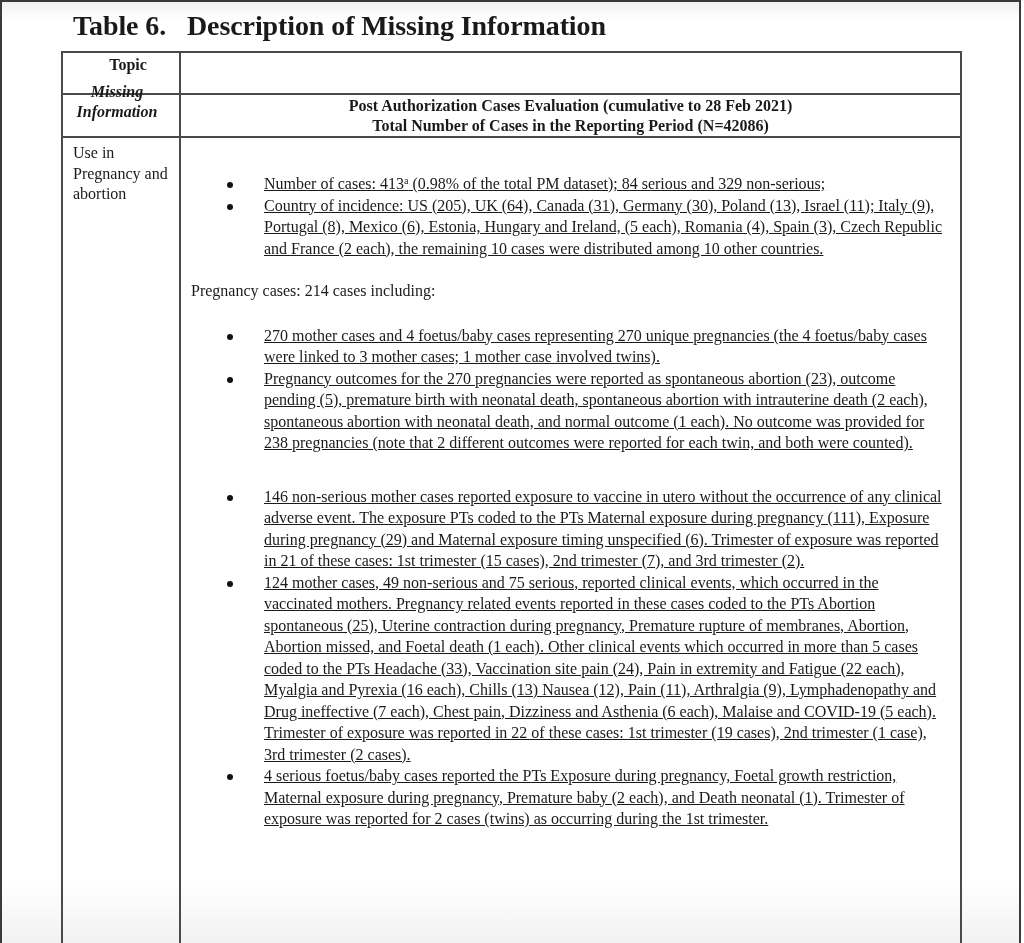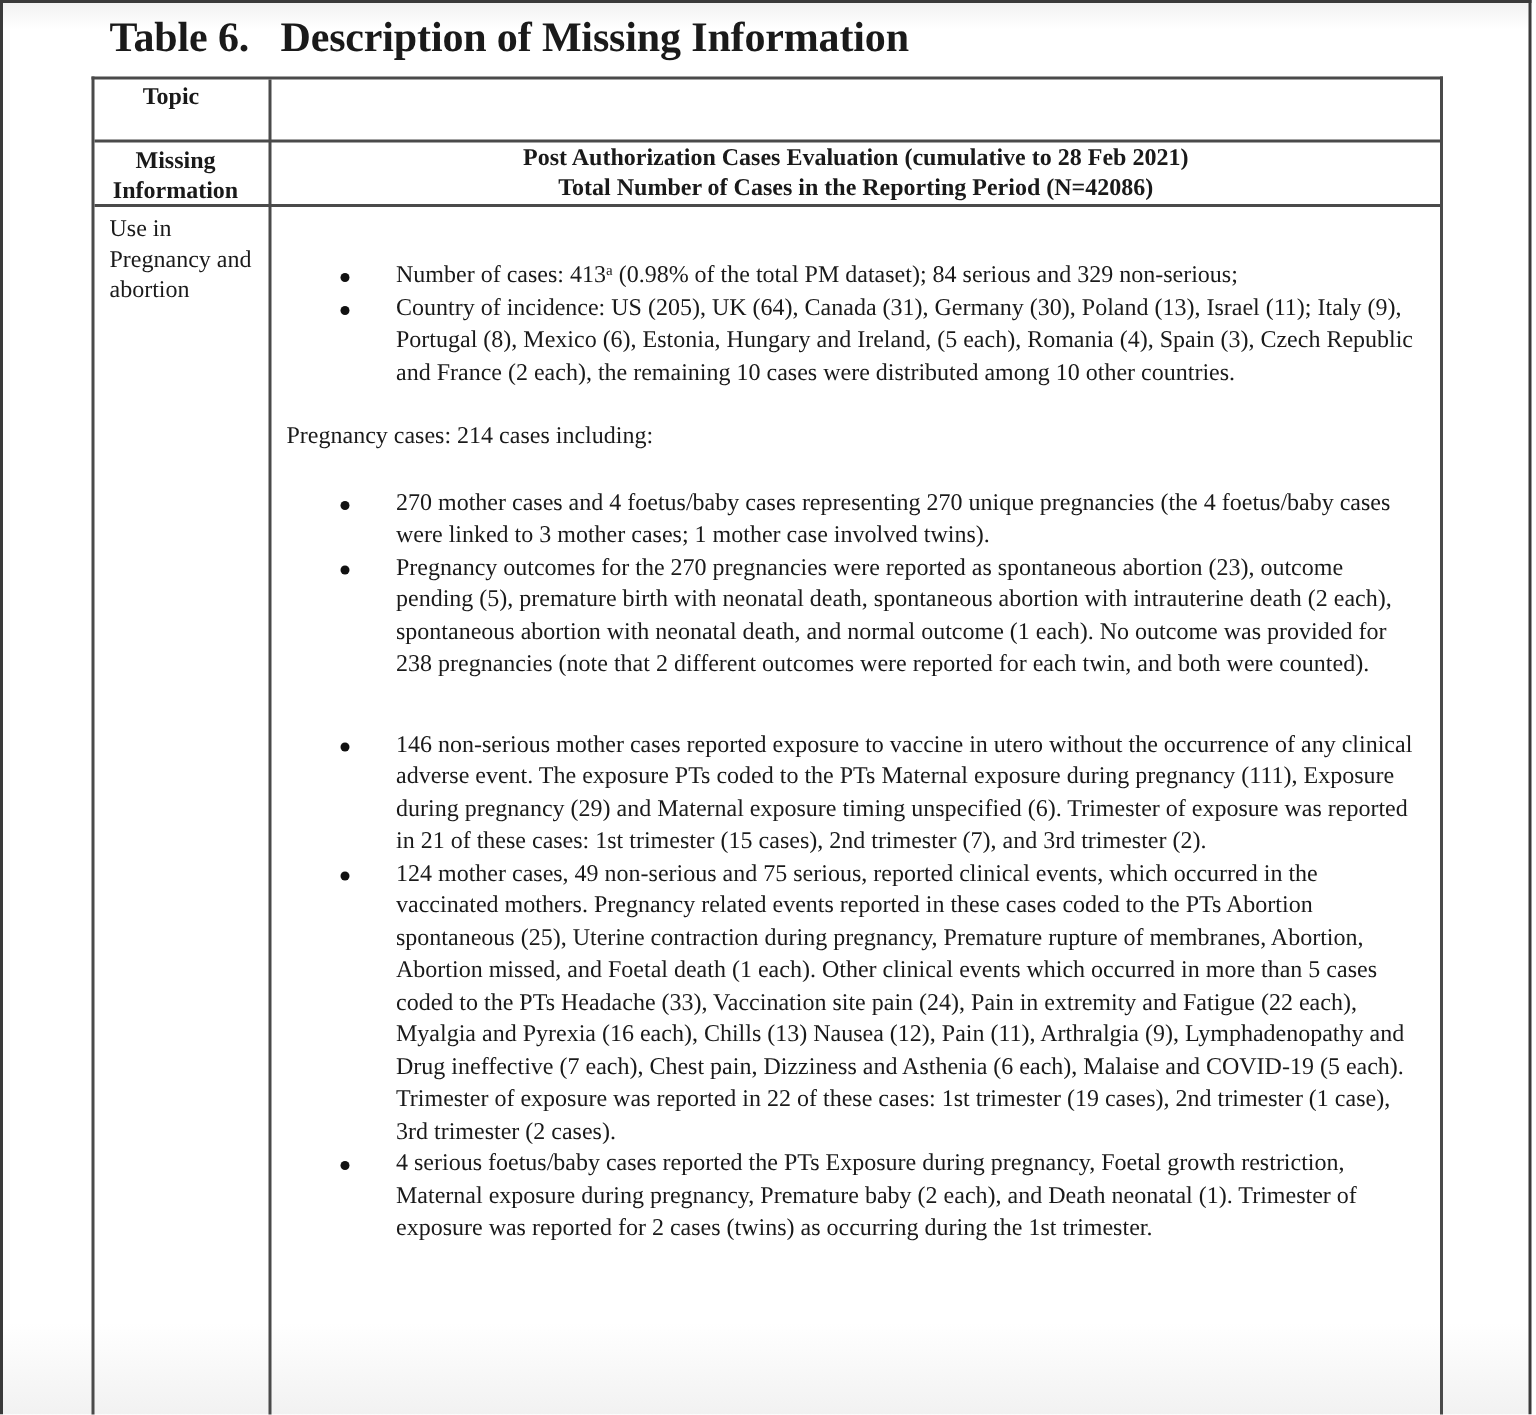--- a/index.html
+++ b/index.html
@@ -23,27 +23,27 @@
   .table-wrap {
     position: absolute; left: 61px; top: 51px; width: 901px; height: 900px;
     border: 2px solid #4a4a4a; border-bottom: none; box-sizing: border-box;
   }
   .col-divider {
     position: absolute; left: 116px; top: 0; bottom: 0; width: 2px; background: #4a4a4a;
   }
   .row-line { position: absolute; left: 0; right: 0; height: 2px; background: #4a4a4a; }
   .cell { position: absolute; font-size: 16px; line-height: 21.5px; }
   .hdr { font-weight: bold; text-align: center; }
-  .topic-hdr { left: 1px; width: 100px; top: 1px; }
+  .topic-hdr { left: 15px; width: 100px; top: 1px; }
   .desc-hdr { left: 118px; right: 0; top: 1px; }
-  .mi-label { left: 0; width: 108px; top: 45px; line-height: 20px; }
+  .mi-label { left: 0; width: 108px; top: 29px; line-height: 20px; font-style: italic; }
   .pm-title { left: 118px; right: 0; top: 43px; line-height: 20px; text-align: center; }
   .topic-cell { left: 10px; width: 105px; top: 90px; line-height: 20.5px; }
   .desc-body { left: 128px; right: 12px; top: 120px; }
-  ul.bullets { list-style: none; margin: 0; padding: 0; }
+  ul.bullets { list-style: none; margin: 0; padding: 0; text-decoration: underline; }
   ul.bullets li { position: relative; padding-left: 73px; margin: 0; }
   ul.bullets li .dot {
     position: absolute; left: 36px; top: 9px; width: 6px; height: 6px; border-radius: 50%; background: #111;
   }
   .para { margin: 0; }
   sup { font-size: 10px; line-height: 0; vertical-align: 5px; }
 </style>
 </head>
 <body>
 

